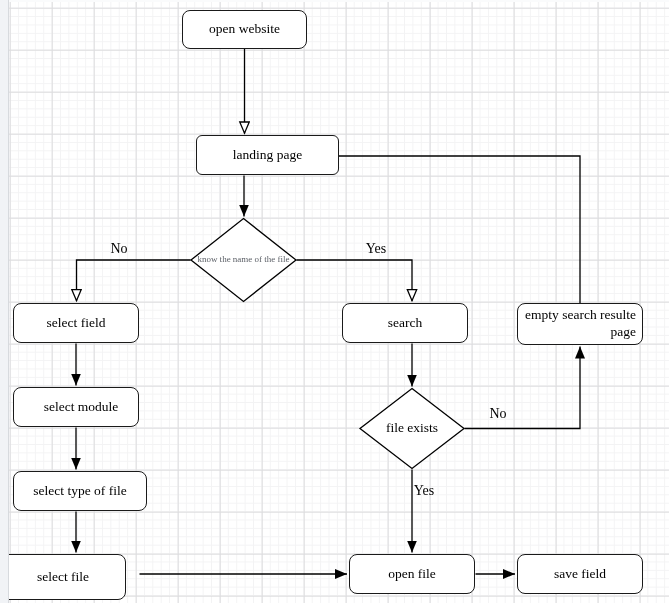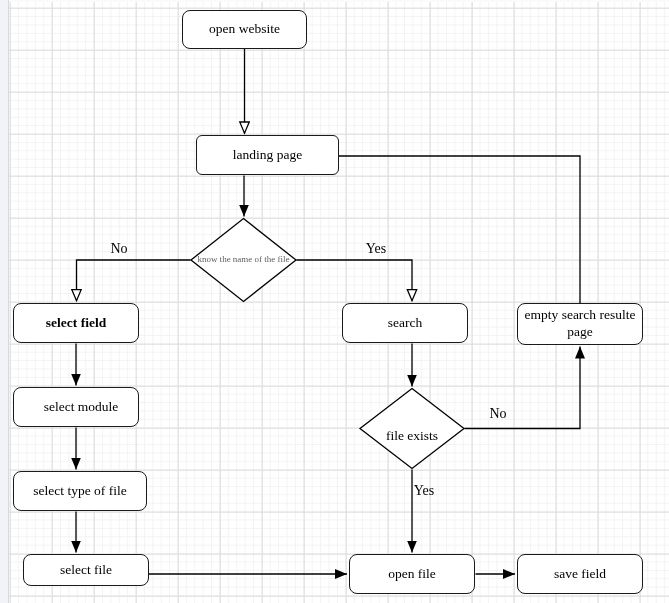--- a/index.html
+++ b/index.html
@@ -25,28 +25,28 @@
   }
   .topstrip {
     position: absolute; left: 0; top: 0; width: 669px; height: 2px;
     background: #fafbfc; z-index: 4;
   }
   svg.connectors { position: absolute; left: 0; top: 0; z-index: 1; }
   .node {
     position: absolute; z-index: 2; box-sizing: border-box;
     display: flex; align-items: center; justify-content: center;
     background: #ffffff; border: 1.3px solid #1a1a1a; border-radius: 8px;
-    font-size: 13.5px; color: #000000; text-align: center;
+    font-size: 13.5px; color: #000000; text-align: right;
     line-height: 1.25; padding: 2px 6px; cursor: default;
   }
   .dlabel {
     position: absolute; z-index: 3; text-align: center; cursor: default;
   }
   .dlabel.small { font-size: 9px; color: #5b5f66; }
-  .dlabel.big   { font-size: 13.5px; color: #000000; margin-top: 8px; }
+  .dlabel.big   { font-size: 13.5px; color: #000000; }
   .elabel {
     position: absolute; z-index: 3; font-size: 14px; color: #000000;
     text-align: center; cursor: default;
   }
 </style>
 </head>
 <body>
 
 <div class="canvas">
   <div class="topstrip"></div>
@@ -92,31 +92,31 @@
     </g>
 
     <polygon points="243.5,218.5 296,260 243.5,301.5 191,260" fill="#ffffff" stroke="#000000" stroke-width="1.3"></polygon>
     <polygon points="412,388.5 464,428.5 412,468.5 360,428.5" fill="#ffffff" stroke="#000000" stroke-width="1.3"></polygon>
   </svg>
 
   <div class="node" style="left:182px; top:10px; width:125px; height:39px;">open website</div>
 
   <div class="node" style="left:196px; top:135px; width:143px; height:40px;border-radius:6px;">landing page</div>
 
-  <div class="node" style="left:13px; top:303px; width:126px; height:40px;font-weight:bold;">select field</div>
+  <div class="node" style="left:13px; top:303px; width:126px; height:40px;">select field</div>
 
   <div class="node" style="left:342px; top:303px; width:126px; height:40px;">search</div>
 
   <div class="node" style="left:517px; top:303px; width:126px; height:42px;">empty search resulte page</div>
 
   <div class="node" style="left:13px; top:387px; width:126px; height:40px;padding-left:16px;">select module</div>
 
   <div class="node" style="left:13px; top:471px; width:134px; height:40px;">select type of file</div>
 
-  <div class="node" style="left:23px; top:554px; width:126px; height:32px;">select file</div>
+  <div class="node" style="left:0; top:554px; width:126px; height:46px;">select file</div>
 
   <div class="node" style="left:349px; top:554px; width:126px; height:40px;">open file</div>
 
   <div class="node" style="left:517px; top:554px; width:126px; height:40px;">save field</div>
 
   <div class="dlabel small" style="left:178px; top:254px; width:131px;">know the name of the file</div>
 
   <div class="dlabel big" style="left:362px; top:420px; width:100px;">file exists</div>
 
   <span class="elabel" style="left:104px; top:241px; width:30px;">No</span>

